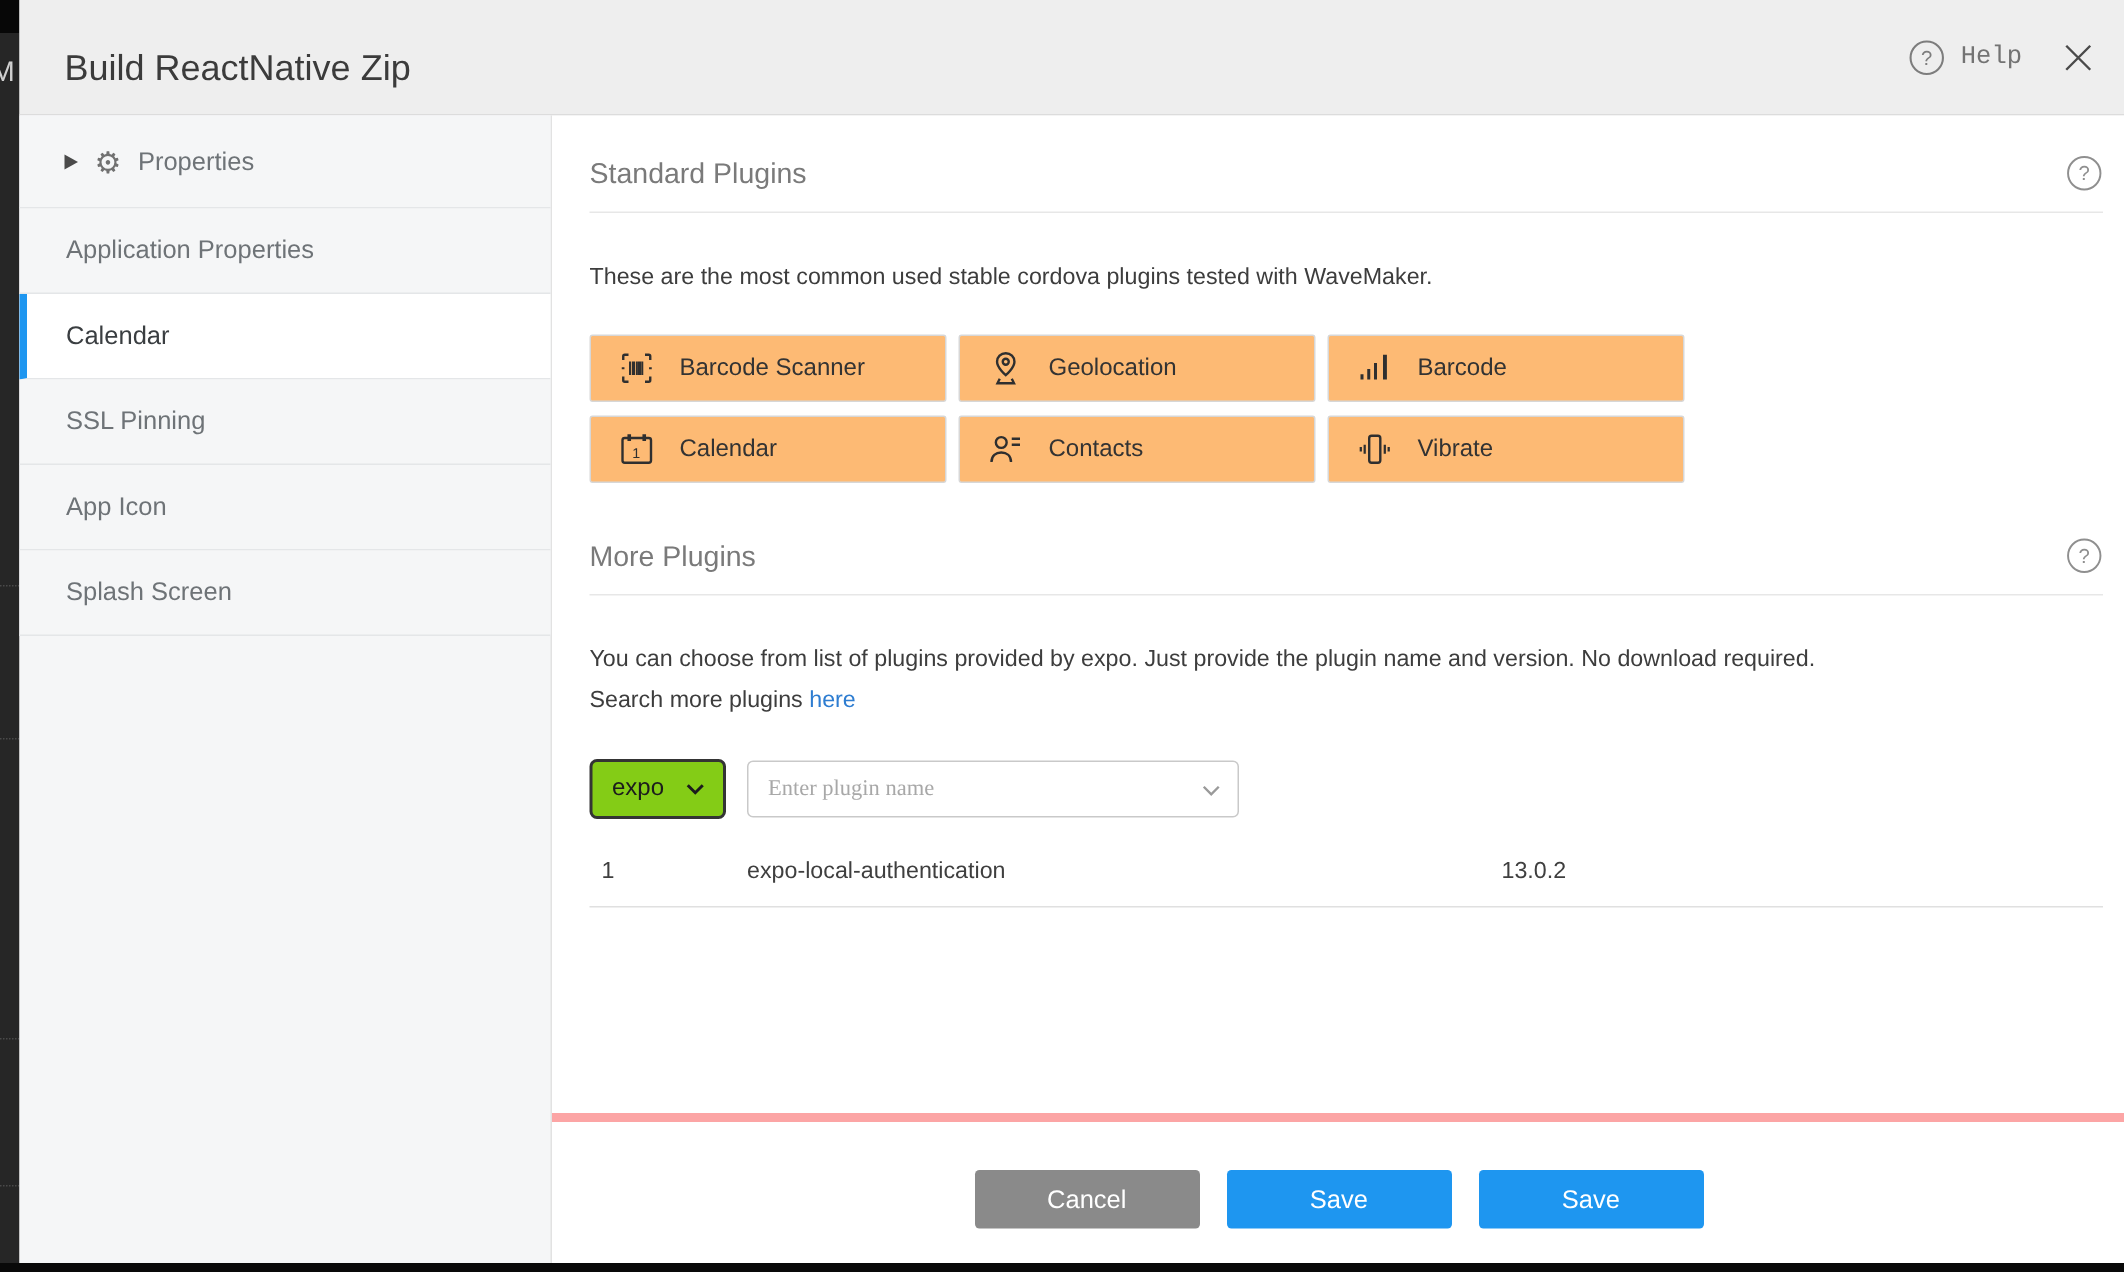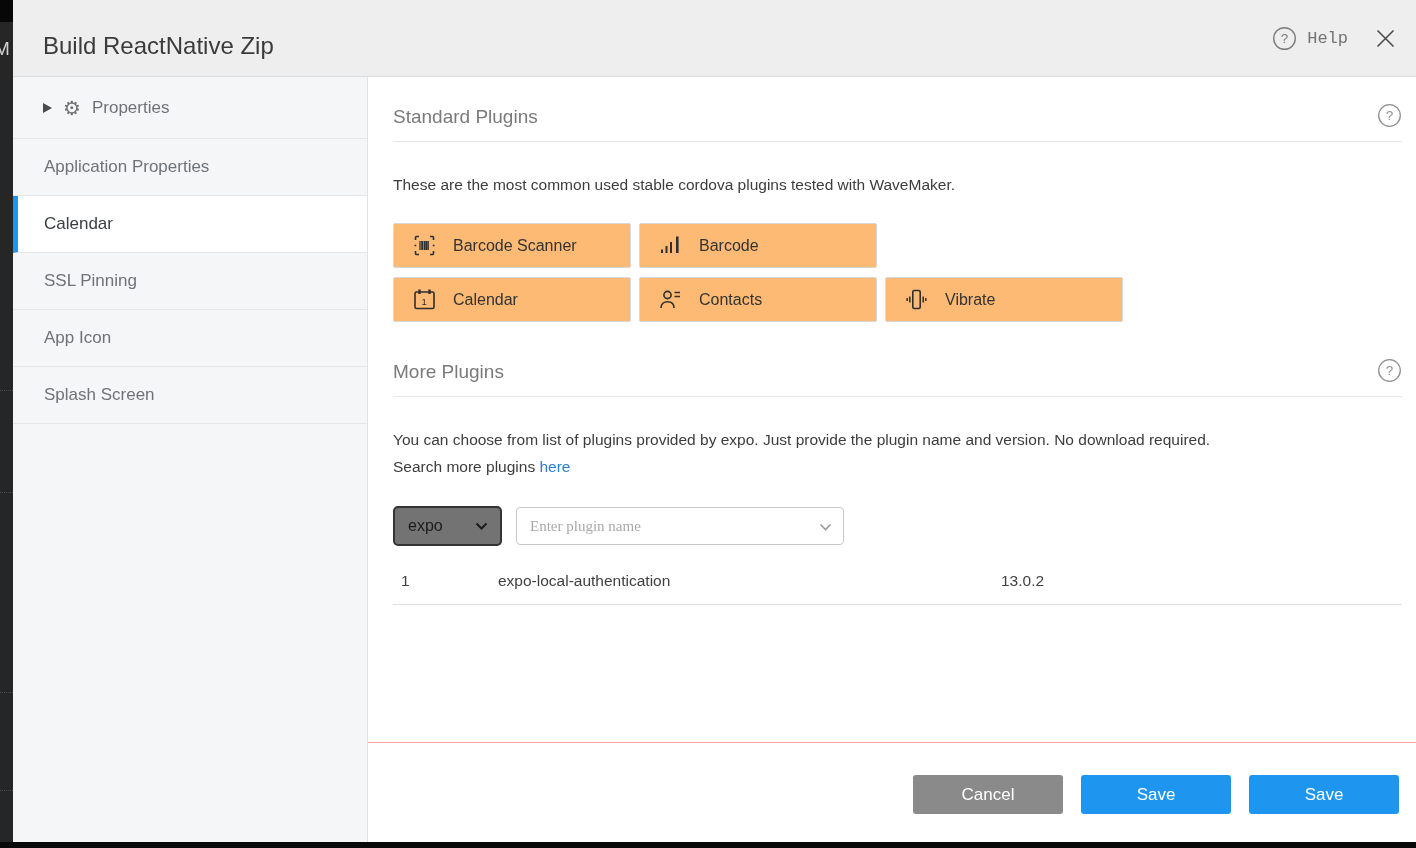--- a/index.html
+++ b/index.html
@@ -72,45 +72,45 @@
     width:238px; height:45px; border:1px solid #d7d7d7; border-radius:2px;
     display:flex; align-items:center; padding-left:17px; gap:15px;
     font-size:16px; color:#333; margin-right:8px; cursor:pointer; background:#fdba74;
   }
   .plugin-card svg { flex:0 0 auto; }
 
   .link { color:#2e7dd1; cursor:pointer; text-decoration:none; }
 
   .controls { margin-top:26px; display:flex; align-items:center; gap:14px; }
   .provider-select {
-    width:109px; height:40px; border:2px solid #343434; border-radius:5px;
+    width:91px; height:40px; border:2px solid #343434; border-radius:5px;
     display:flex; align-items:center; justify-content:space-between;
-    padding:0 12px 0 13px; font-size:16px; color:#1c1c1c; cursor:pointer; background:#737373;
+    padding:0 12px 0 13px; font-size:16px; color:#1c1c1c; cursor:pointer; background:#84cc16;
   }
   .plugin-combo { position:relative; width:328px; height:38px; }
   .plugin-combo input {
     width:100%; height:100%; border:1px solid #c9c9c9; border-radius:4px;
     padding:0 34px 0 13px; font-size:15px; color:#333; outline:none;
     font-family:Liberation Serif, serif;
   }
   .plugin-combo input::placeholder { color:#a8a8a8; opacity:1; }
   .combo-chevron { position:absolute; right:12px; top:16px; }
 
   .plugin-table { margin-top:12px; }
   .plugin-row {
     display:flex; align-items:center; height:47px; border-bottom:1px solid #e0e0e0;
     font-size:15.5px; color:#3f3f3f;
   }
   .cell-index { width:105px; padding-left:8px; }
   .cell-name  { width:503px; }
   .cell-version { flex:1; }
 
   .modal-footer {
-    flex:0 0 100px; border-top:1px solid #fca5a5;
-    display:flex; justify-content:flex-end; align-items:flex-start;
+    flex:0 0 100px; border-top:6px solid #fca5a5;
+    display:flex; justify-content:center; align-items:flex-start;
     padding:32px 17px 0 0;
   }
   .btn {
     width:150px; height:39px; border:none; border-radius:3px; font-size:17px;
     color:#fff; cursor:pointer; margin-left:18px;
     font-family:"Liberation Sans","DejaVu Sans",sans-serif;
   }
   .btn-cancel { background:#8a8a8a; }
   .btn-primary { background:#1e96f0; }
 </style>
@@ -198,20 +198,28 @@
                   </g>
                 <g stroke-width="2.2">
                     <path d="M11.3,9 V18"></path>
                     <path d="M15.4,9 V18"></path>
                   </g>
                 <path d="M3.5,13.5 h1.8 M21.7,13.5 h1.8" stroke-width="1.3"></path>
               </svg>
               <span>Barcode Scanner</span>
             </div>
             <div class="plugin-card">
+              <svg width="27" height="27" viewBox="0 0 27 27" fill="none" stroke="#2f2f2f" stroke-width="1.6">
+                <path d="M13.5,3.5 c-3.3,0 -5.8,2.5 -5.8,5.6 c0,4 5.8,9 5.8,9 s5.8,-5 5.8,-9 c0,-3.1 -2.5,-5.6 -5.8,-5.6 z"></path>
+                <circle cx="13.5" cy="9.2" r="2"></circle>
+                <path d="M9.5,20.5 L8,23.5 h11 L17.5,20.5"></path>
+              </svg>
+              <span>Geolocation</span>
+            </div>
+            <div class="plugin-card">
               <svg width="27" height="27" viewBox="0 0 27 27" fill="#2f2f2f">
                 <rect x="4" y="17.5" width="2" height="3.5"></rect>
                 <rect x="8.5" y="14" width="2" height="7"></rect>
                 <rect x="13" y="10" width="2" height="11"></rect>
                 <rect x="19" y="4.5" width="2.6" height="16.5"></rect>
               </svg>
               <span>Barcode</span>
             </div>
           </div>
           <div class="card-row">

